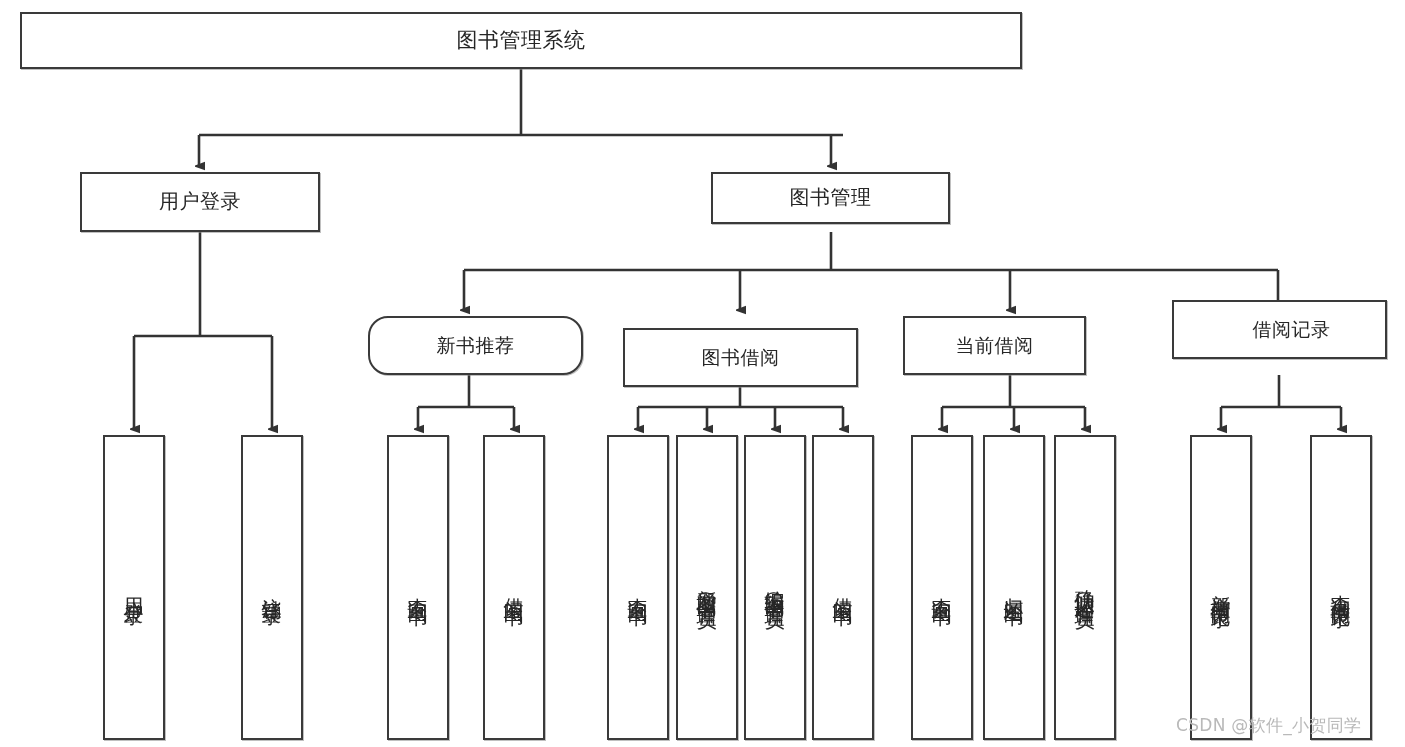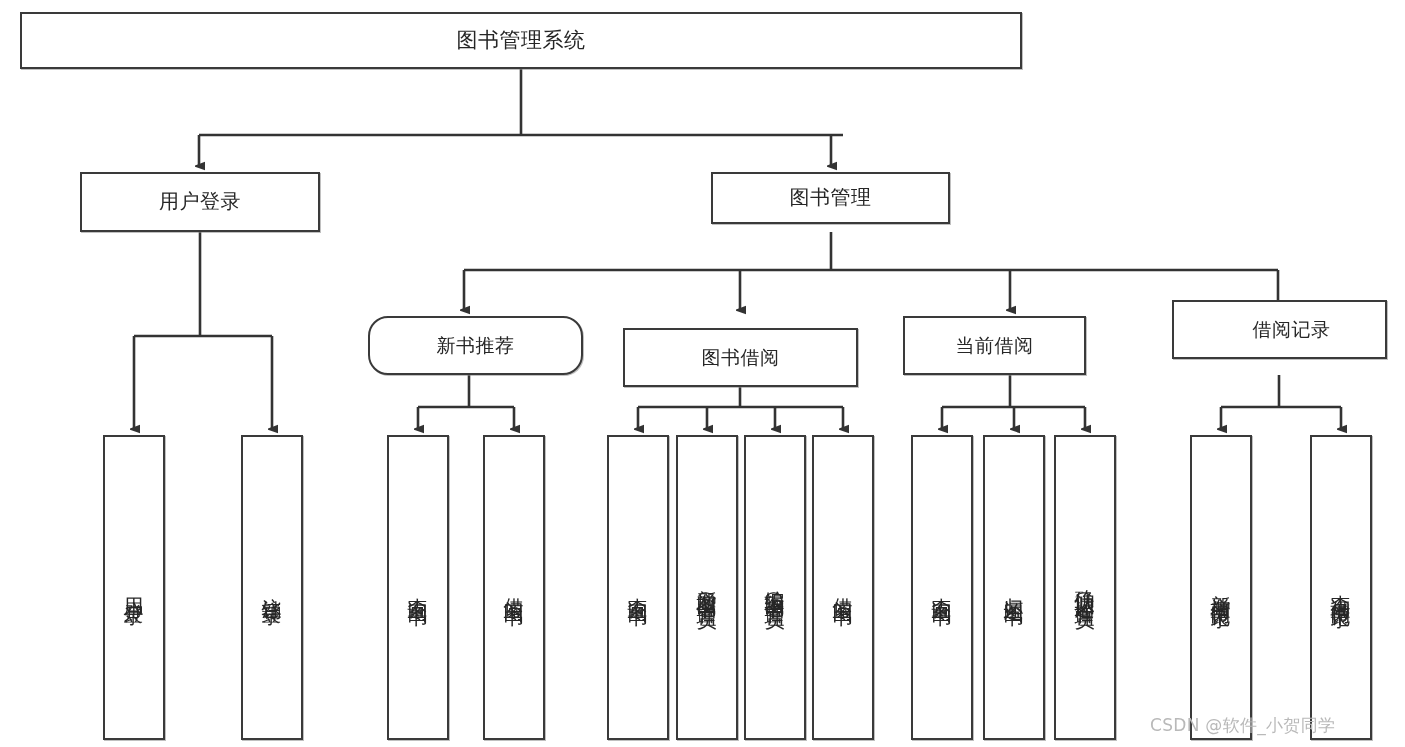--- a/index.html
+++ b/index.html
@@ -186,15 +186,15 @@
   <div class="node vert" id="node-leaf-10" style="left: 1054px; top: 435px; width: 62px; height: 305px;">
     <span class="label">确认归还（管理员）</span>
   </div>
   <div class="node vert" id="node-leaf-11" style="left: 1190px; top: 435px; width: 62px; height: 305px;">
     <span class="label">新增借阅记录</span>
   </div>
   <div class="node vert" id="node-leaf-12" style="left: 1310px; top: 435px; width: 62px; height: 305px;">
     <span class="label">查询借阅记录</span>
   </div>
 
-  <div class="watermark" id="watermark" style="left: 1150px; top: 714px;">CSDN @软件_小贺同学</div>
+  <div class="watermark" id="watermark" style="left: 1176px; top: 714px;">CSDN @软件_小贺同学</div>
 
 </div>
 
 </body></html>

